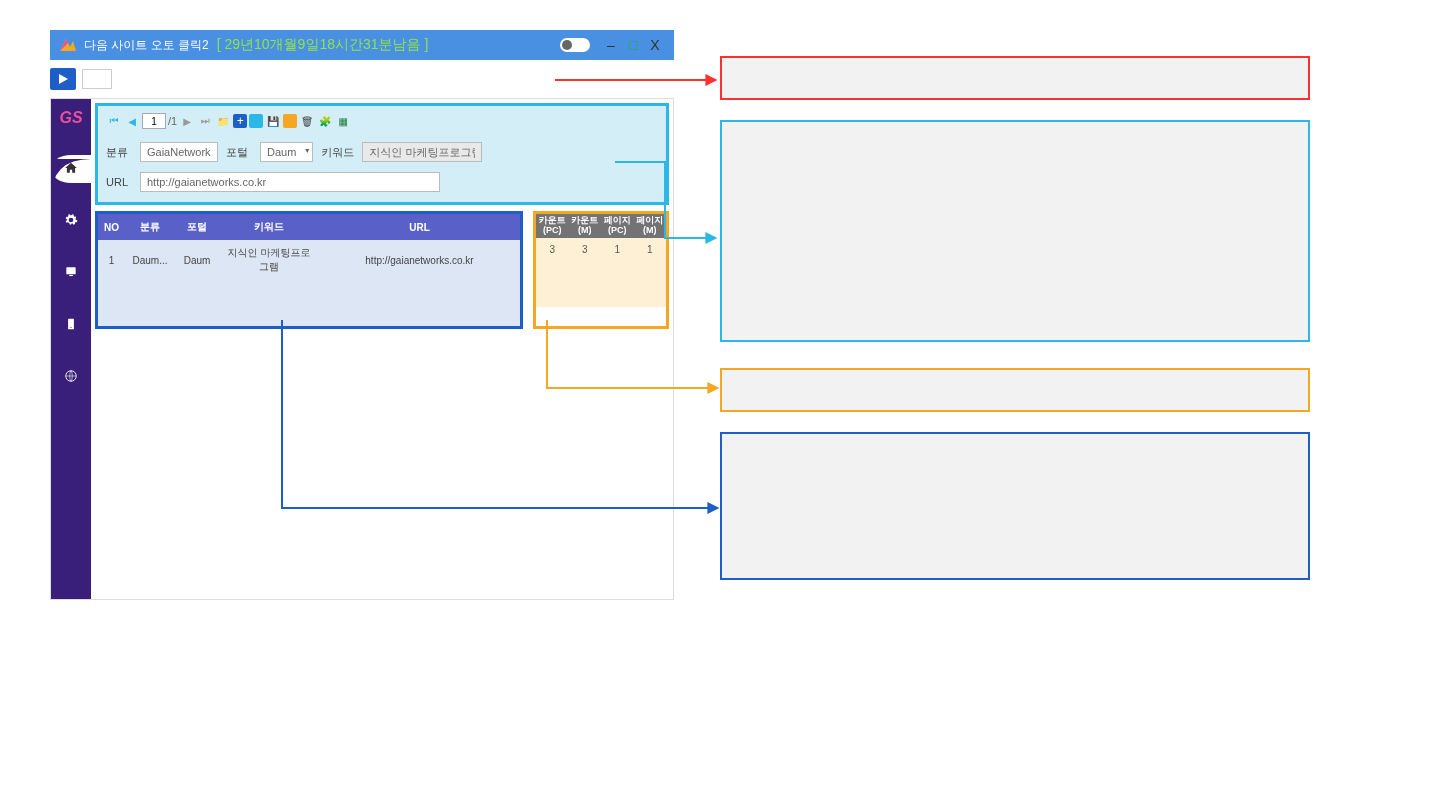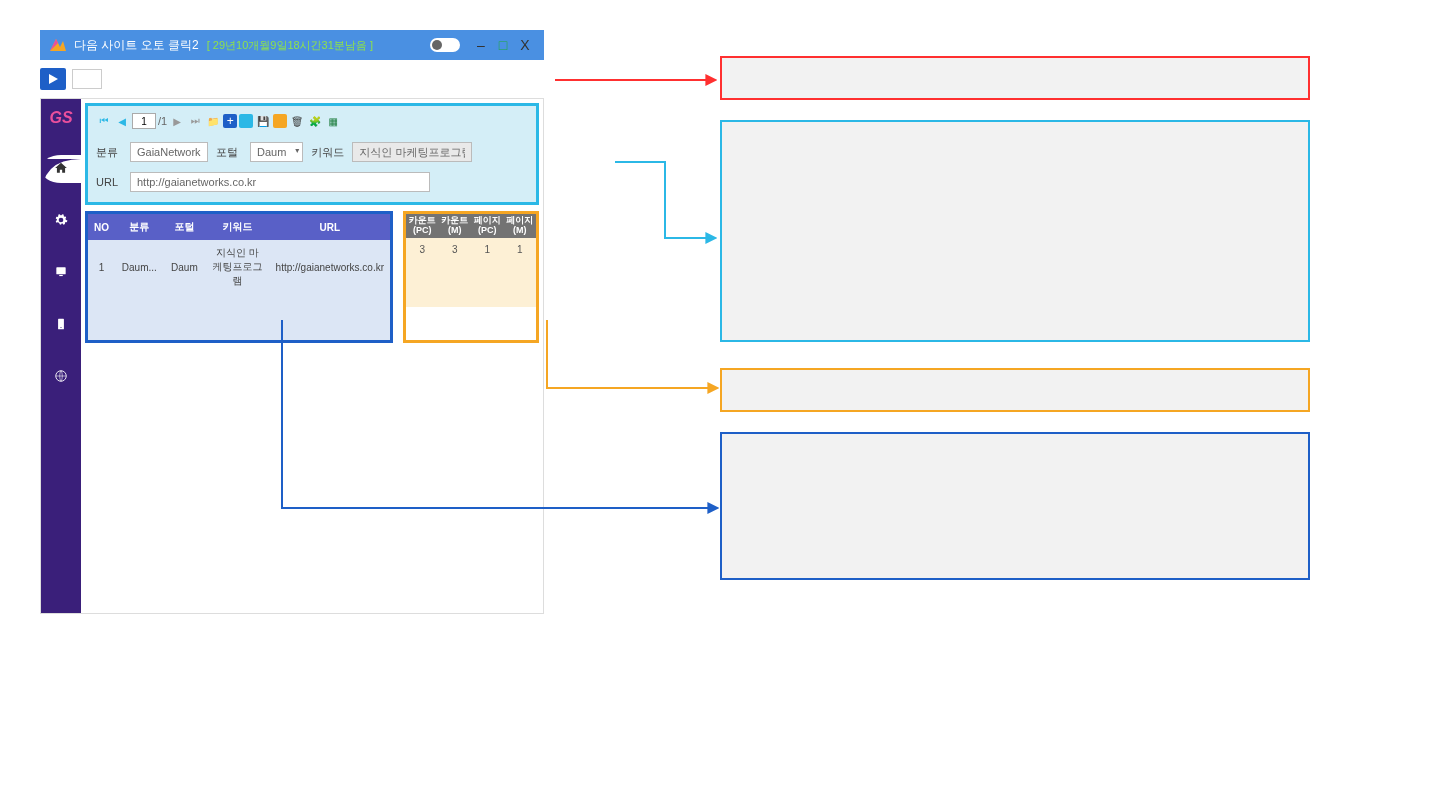--- a/index.html
+++ b/index.html
@@ -1,23 +1,23 @@
 <!DOCTYPE html>
 <html><head>
 <meta charset="utf-8">
 <style>
   * { box-sizing: border-box; margin: 0; padding: 0; }
   body { font-family: "Malgun Gothic", sans-serif; font-size: 11px; background: #fff; width: 1440px; height: 810px; position: relative; color: #333; }
   
-  .app-window { position: absolute; left: 40px; top: 30px; width: 504px; }
+  .app-window { position: absolute; left: 50px; top: 30px; width: 624px; }
   
   .titlebar { background: #4a90e2; height: 30px; display: flex; align-items: center; padding: 0 8px; color: #fff; }
   .titlebar .logo-icon { width: 20px; height: 20px; margin-right: 6px; display: flex; align-items: center; justify-content: center; }
   .titlebar .title-text { font-size: 12px; }
-  .titlebar .remaining { color: #8fe24a; margin-left: 8px; font-size: 11px; }
+  .titlebar .remaining { color: #8fe24a; margin-left: 8px; font-size: 14px; }
   .titlebar .spacer { flex: 1; }
   .titlebar .toggle { width: 30px; height: 14px; background: #fff; border-radius: 7px; position: relative; margin-right: 10px; }
   .titlebar .toggle::after { content: ''; position: absolute; left: 2px; top: 2px; width: 10px; height: 10px; border-radius: 50%; background: #666; }
   .titlebar .win-btn { width: 22px; height: 22px; display: flex; align-items: center; justify-content: center; font-size: 14px; cursor: pointer; color: #2a4; }
   .titlebar .win-btn.min { color: #333; }
   .titlebar .win-btn.close { color: #333; }
   
   .status-row { display: flex; align-items: center; padding: 8px 0 8px 0; gap: 6px; }
   .play-btn { width: 26px; height: 22px; background: #1e5fc7; display: flex; align-items: center; justify-content: center; border-radius: 2px; cursor: pointer; }
   .play-btn svg { fill: #fff; }

